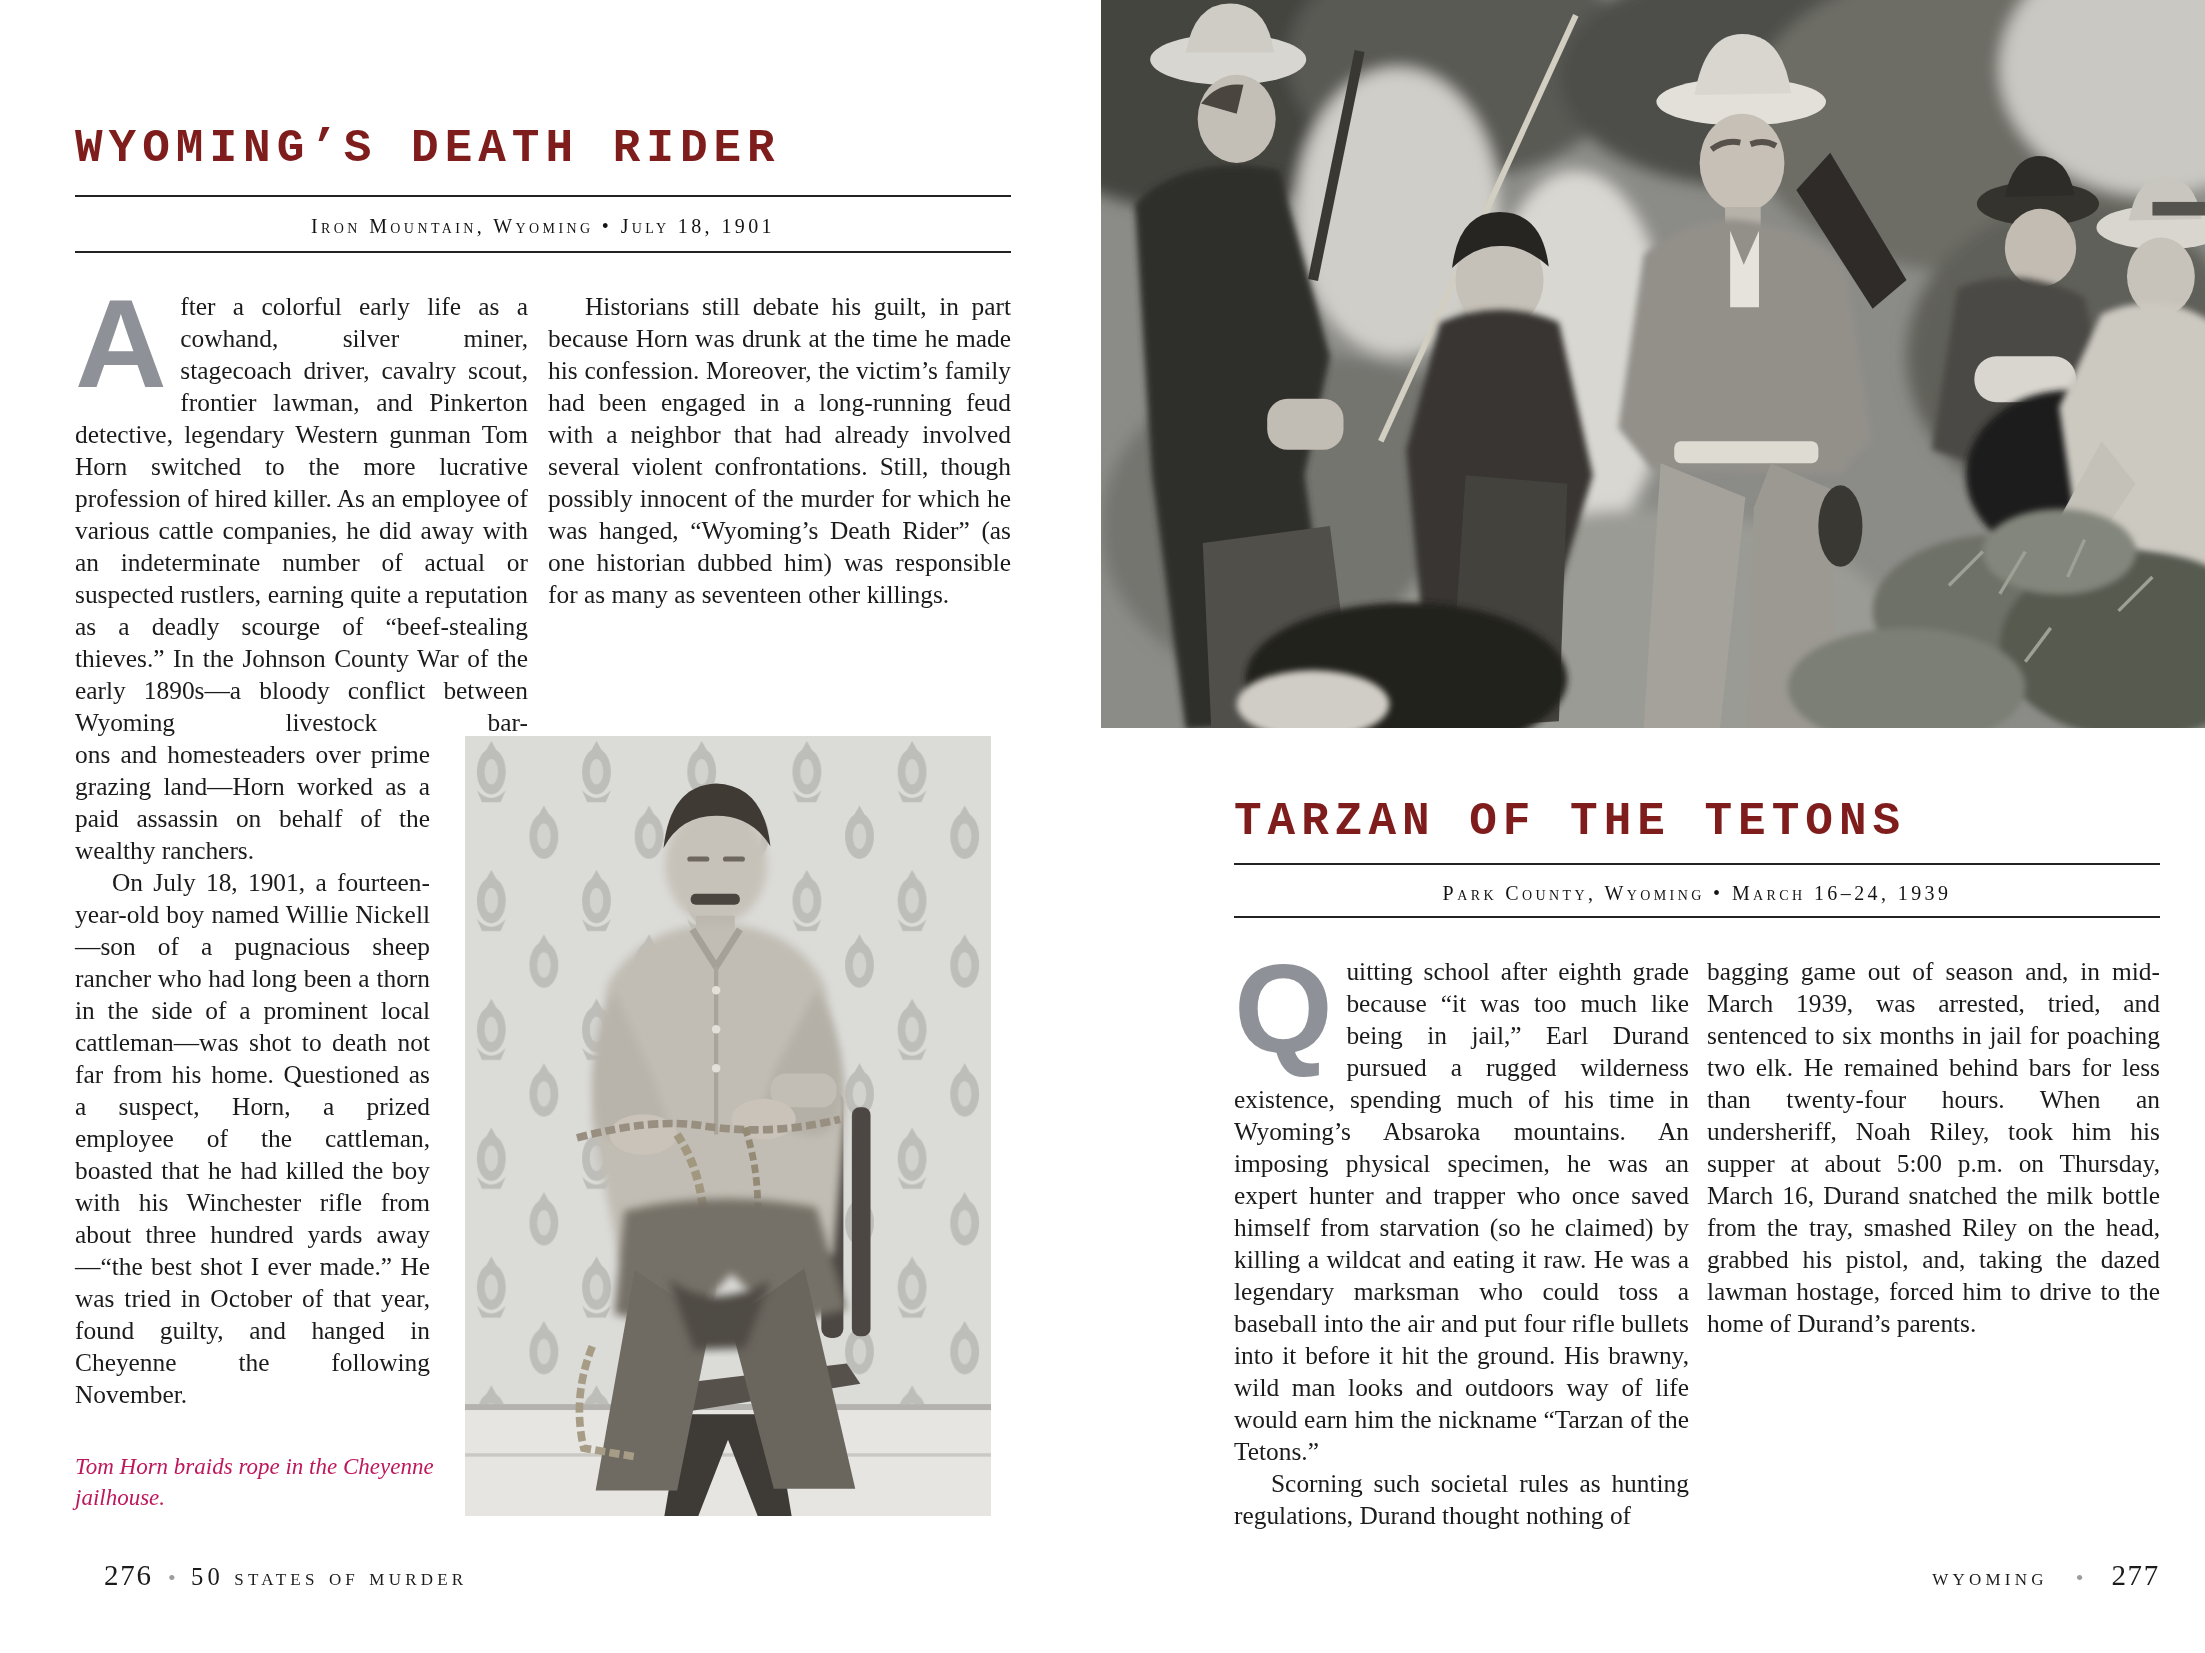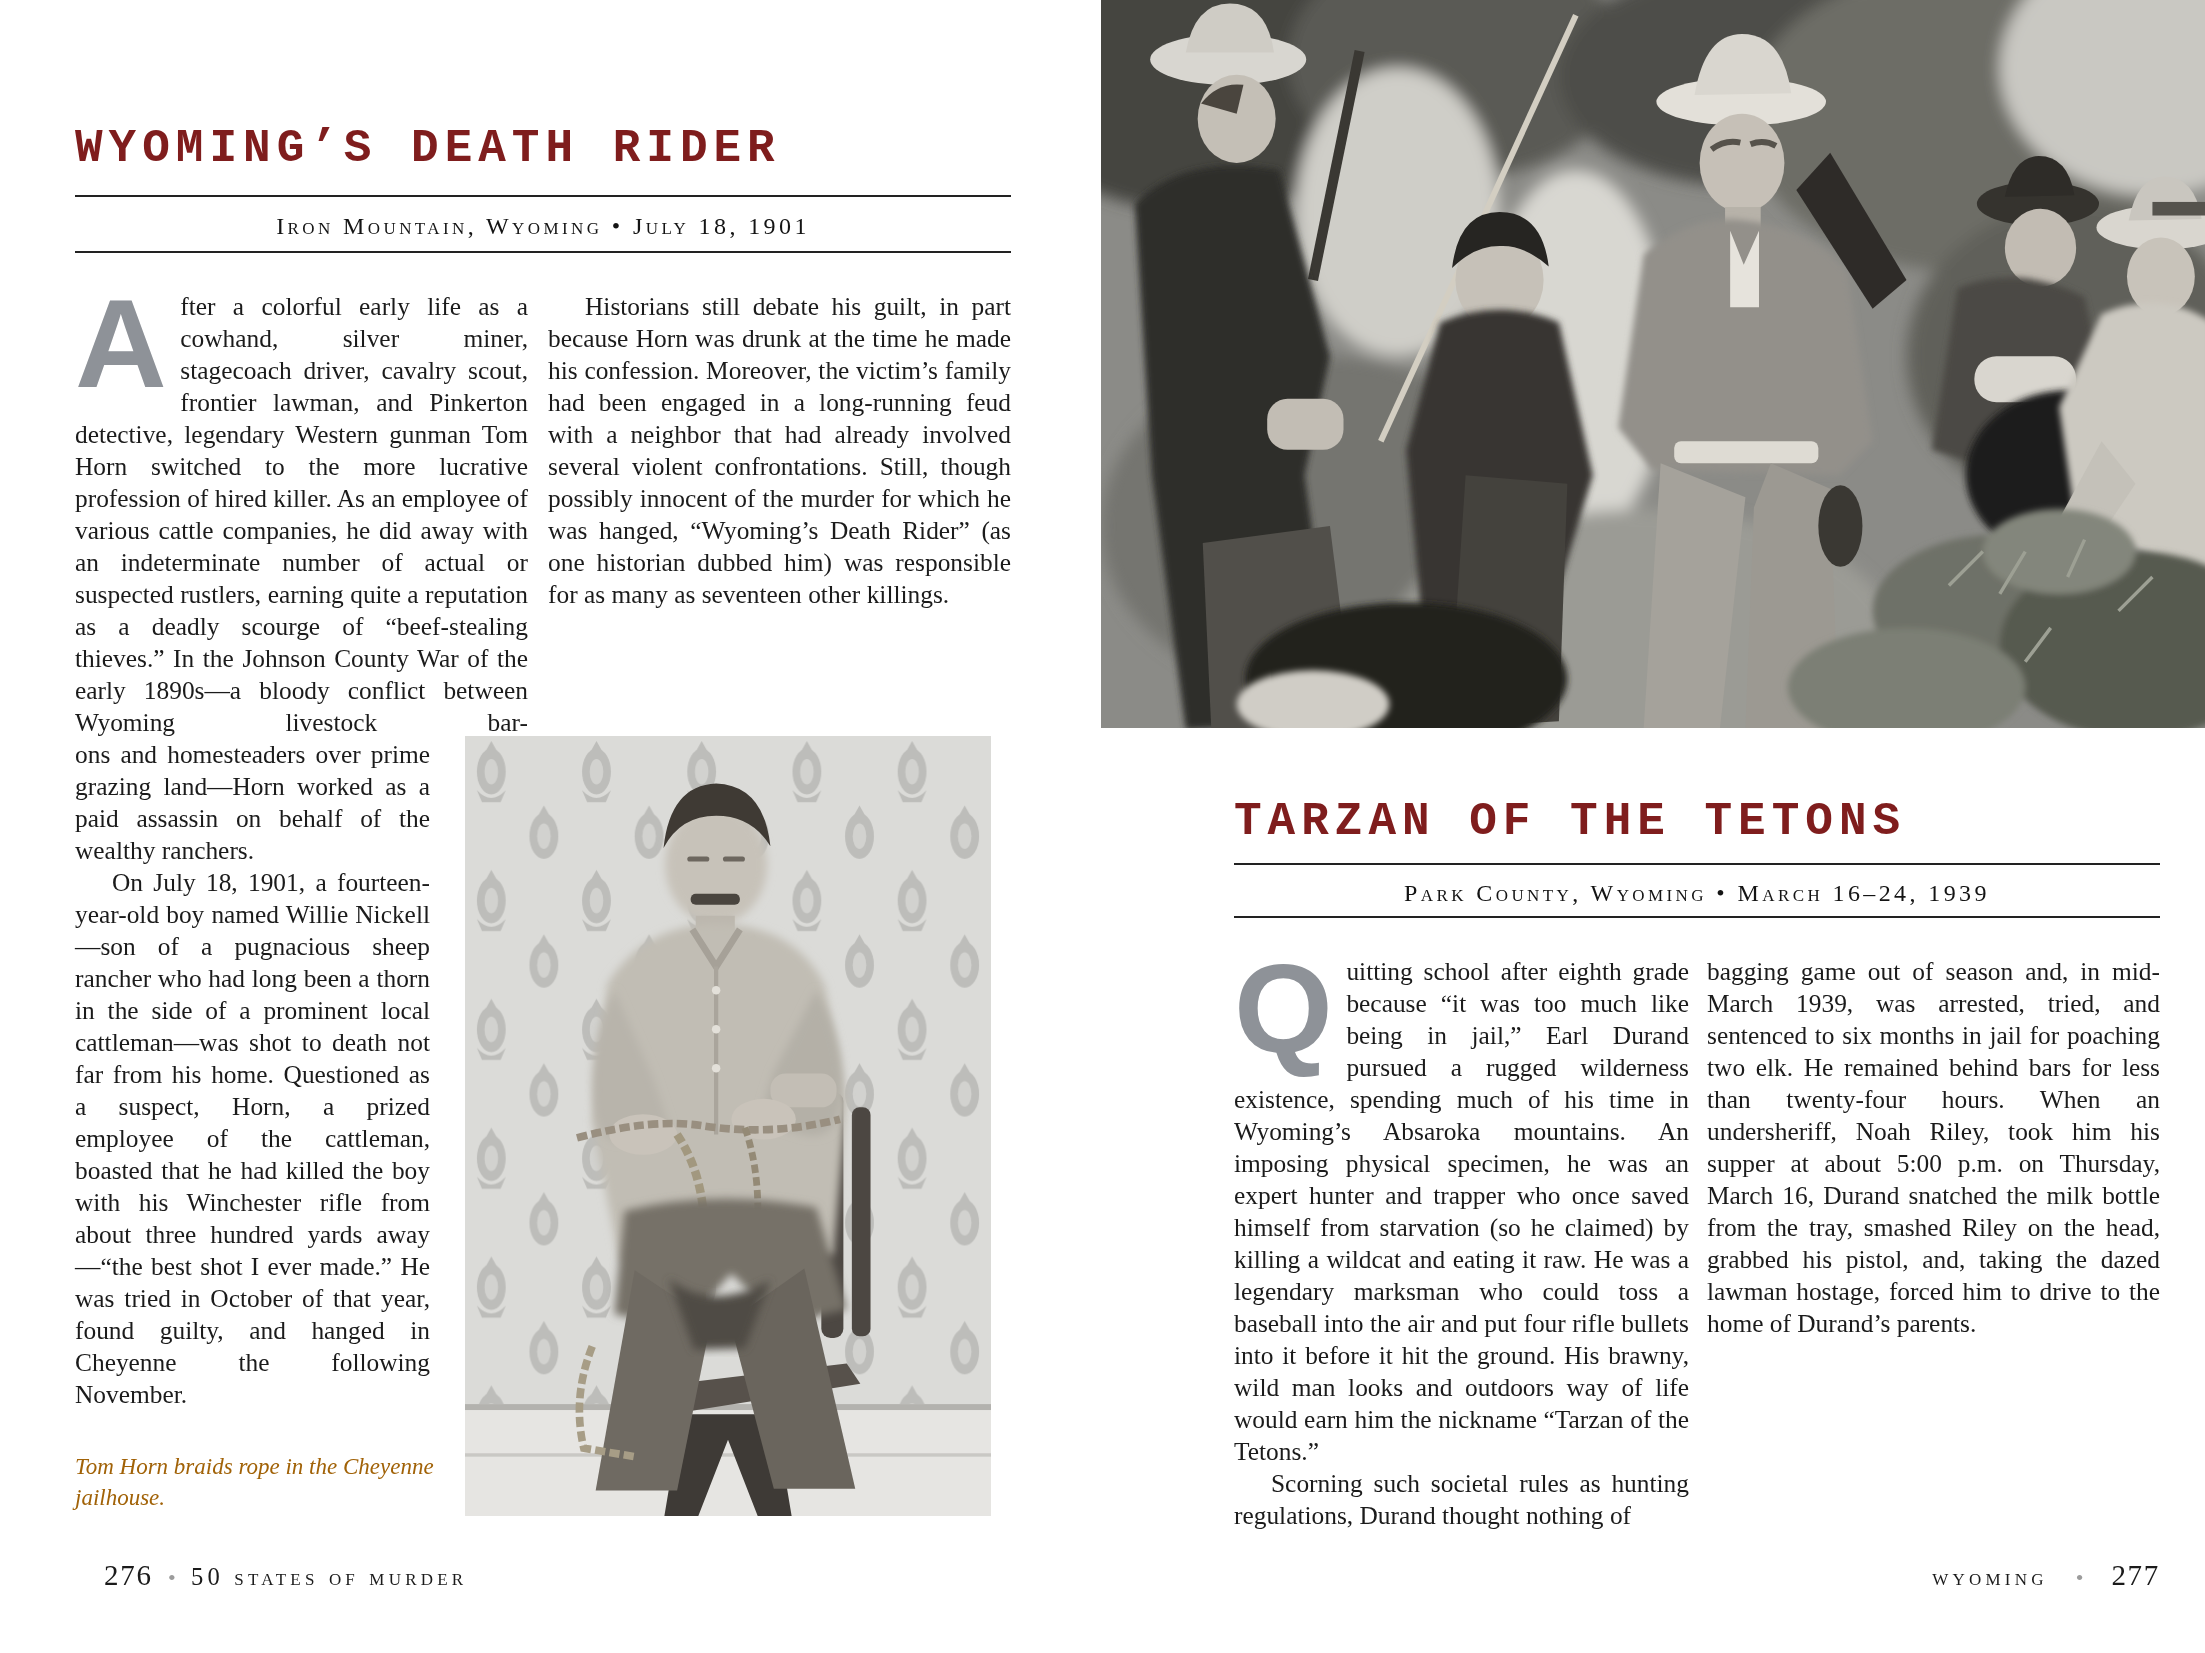--- a/index.html
+++ b/index.html
@@ -5,34 +5,34 @@
   html,body{margin:0;padding:0;background:#ffffff;}
   .stage{position:relative;width:2205px;height:1654px;background:#ffffff;overflow:hidden;
          font-family:"Liberation Serif",serif;color:#1b1b1b;}
   .abs{position:absolute;}
 
   
   .article-title{font-family:Liberation Mono, monospace;font-weight:700;
                  font-size:46px;line-height:51px;letter-spacing:6px;color:#7f1d1d;
                  text-align:left;white-space:nowrap;}
   .rule{height:1.7px;background:#222222;}
-  .subtitle{font-variant:small-caps;font-size:24px;letter-spacing:3.4px;color:#141414;
+  .subtitle{font-variant:small-caps;font-size:20px;letter-spacing:3.4px;color:#141414;
             text-align:center;line-height:42px;white-space:nowrap;}
 
   
   .bodycol{font-size:25.4px;line-height:32px;text-align:justify;color:#1b1b1b;}
   .bodycol p{margin:0;}
   .seg-wide p{text-align-last:justify;}
   .seg-narrow{width:355px;}
   .p-indent{text-indent:37px;}
   .dropcap{float:left;font-family:"Liberation Sans",sans-serif;font-weight:700;
            font-size:127px;line-height:92px;color:#8e9298;margin:6.8px 13.6px 0 0;}
 
   
-  .photo-caption-italic{font-style:italic;font-size:23px;line-height:30.5px;color:#a16207;}
+  .photo-caption-italic{font-style:italic;font-size:23px;line-height:30.5px;color:#be185d;}
   .overlay-caption{font-style:italic;font-size:24px;color:#f2f1ed;
                    text-shadow:0 0 6.8px rgba(0,0,0,.45);text-align:right;}
   .footer{display:flex;align-items:baseline;gap:15.3px;}
   .footer .pagenum{font-size:29px;letter-spacing:1.7px;color:#1b1b1b;}
   .footer .bullet{font-size:22px;color:#9c9c9c;}
   .footer .smallcaps{font-variant:small-caps;text-transform:lowercase;
                      font-size:24.6px;letter-spacing:4.2px;color:#1b1b1b;}
   .footer-right{justify-content:flex-end;}
 
   .photo{overflow:hidden;}

